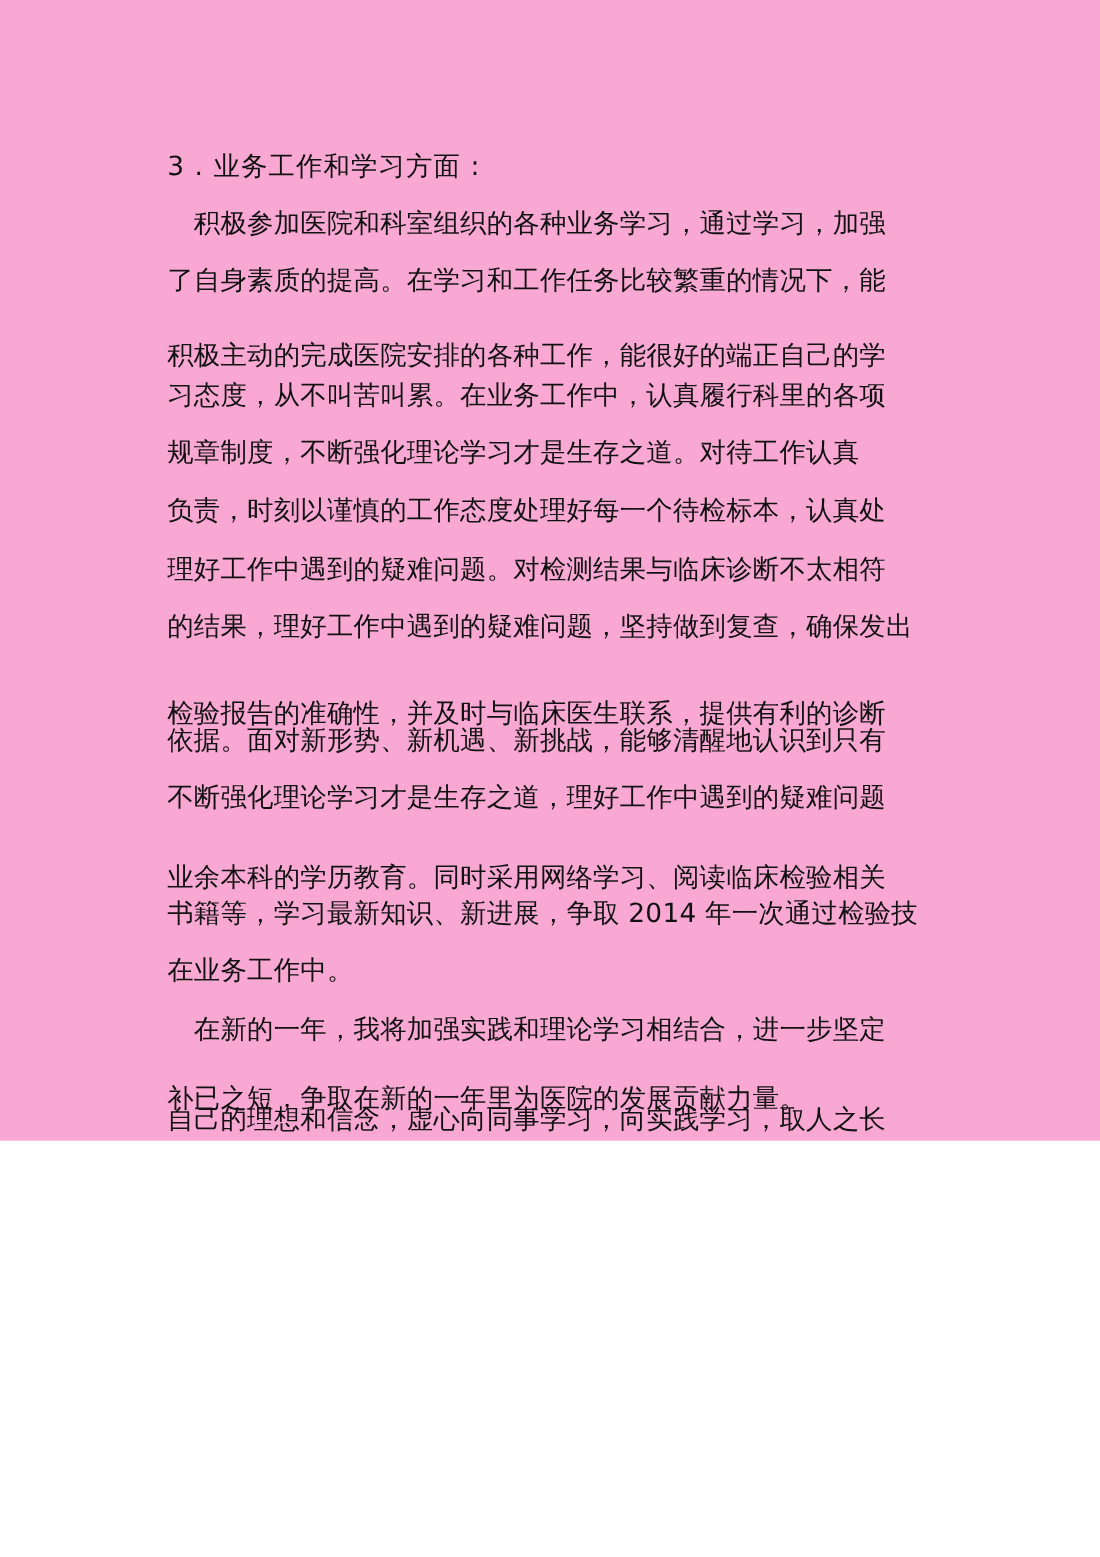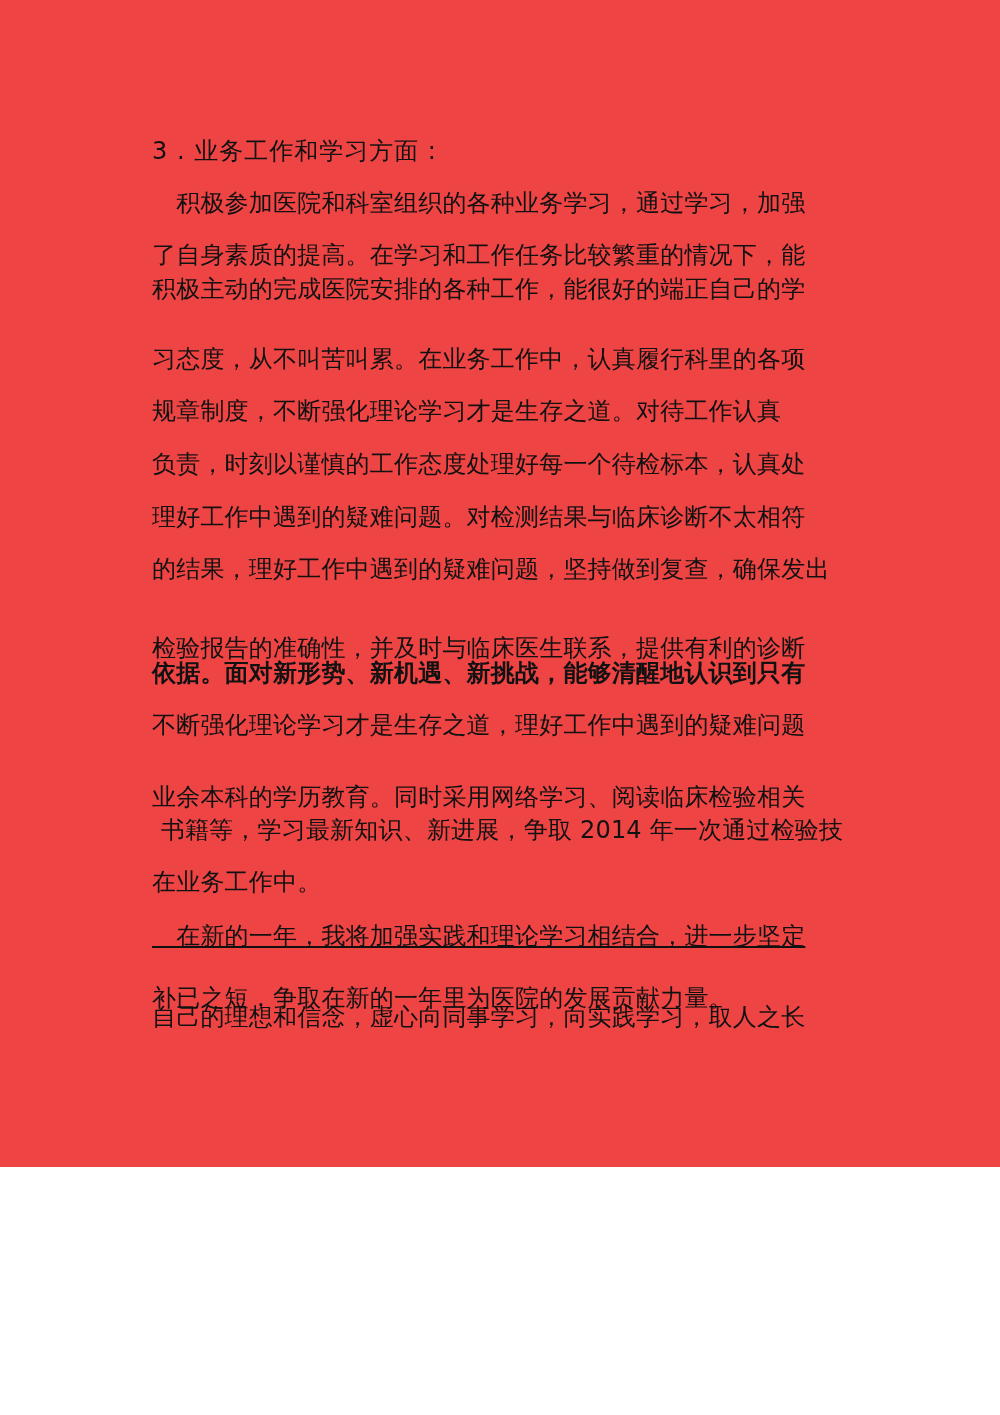--- a/index.html
+++ b/index.html
@@ -13,22 +13,22 @@
       position: relative;
       overflow: hidden;
       font-family: "DejaVu Sans", "Liberation Sans", sans-serif;
       color: #111111;
     }
     .page {
       position: absolute;
       left: 0;
       top: 0;
       width: 1000px;
-      height: 1167px;
-      background: #ef4444;
+      height: 1037px;
+      background: #f9a8d4;
     }
     .line {
       position: absolute;
       left: 152px;
       width: 700px;
       font-size: 24px;
       line-height: 30px;
       white-space: nowrap;
       letter-spacing: 0.2px;
     }
@@ -38,32 +38,32 @@
   </style>
 </head>
 <body>
 
 <div class="page">
   <div class="line heading" style="top:136px;">3 . 业务工作和学习方面 :</div>
 
   <div>
     <div class="line" style="top:188px;">　积极参加医院和科室组织的各种业务学习，通过学习，加强</div>
     <div class="line" style="top:240px;">了自身素质的提高。在学习和工作任务比较繁重的情况下，能</div>
-    <div class="line" style="top:274px;">积极主动的完成医院安排的各种工作，能很好的端正自己的学</div>
+    <div class="line" style="top:308px;">积极主动的完成医院安排的各种工作，能很好的端正自己的学</div>
     <div class="line" style="top:344px;">习态度，从不叫苦叫累。在业务工作中，认真履行科里的各项</div>
     <div class="line" style="top:396px;">规章制度，不断强化理论学习才是生存之道。对待工作认真</div>
     <div class="line" style="top:449px;">负责，时刻以谨慎的工作态度处理好每一个待检标本，认真处</div>
     <div class="line" style="top:502px;">理好工作中遇到的疑难问题。对检测结果与临床诊断不太相符</div>
     <div class="line" style="top:554px;">的结果，理好工作中遇到的疑难问题，坚持做到复查，确保发出</div>
     <div class="line" style="top:633px;">检验报告的准确性，并及时与临床医生联系，提供有利的诊断</div>
-    <div class="line" style="top:658px;font-weight:bold;">依据。面对新形势、新机遇、新挑战，能够清醒地认识到只有</div>
+    <div class="line" style="top:658px;">依据。面对新形势、新机遇、新挑战，能够清醒地认识到只有</div>
     <div class="line" style="top:710px;">不断强化理论学习才是生存之道，理好工作中遇到的疑难问题</div>
     <div class="line" style="top:762px;margin-top:20px;">业余本科的学历教育。同时采用网络学习、阅读临床检验相关</div>
-    <div class="line" style="top:815px;text-align:center;">书籍等，学习最新知识、新进展，争取 2014 年一次通过检验技</div>
+    <div class="line" style="top:815px;">书籍等，学习最新知识、新进展，争取 2014 年一次通过检验技</div>
     <div class="line" style="top:867px;">在业务工作中。</div>
   </div>
 
   <div>
-    <div class="line" style="top:921px;text-decoration:underline;">　在新的一年，我将加强实践和理论学习相结合，进一步坚定</div>
+    <div class="line" style="top:921px;">　在新的一年，我将加强实践和理论学习相结合，进一步坚定</div>
     <div class="line" style="top:1002px;">自己的理想和信念，虚心向同事学习，向实践学习，取人之长</div>
     <div class="line" style="top:983px;">补已之短，争取在新的一年里为医院的发展贡献力量。</div>
   </div>
 </div>
 
 </body></html>

